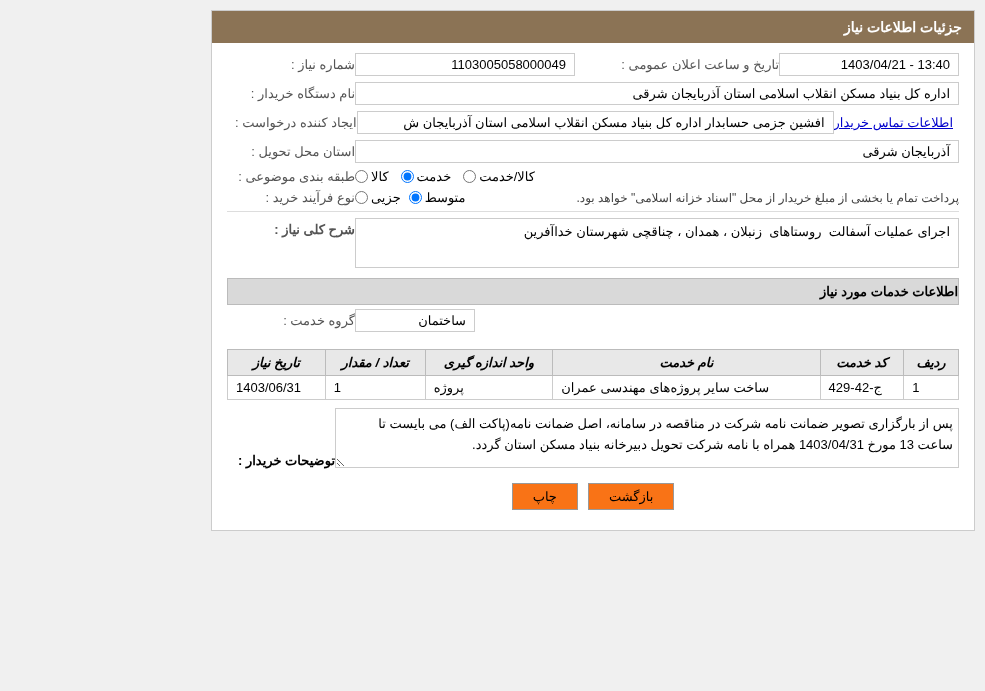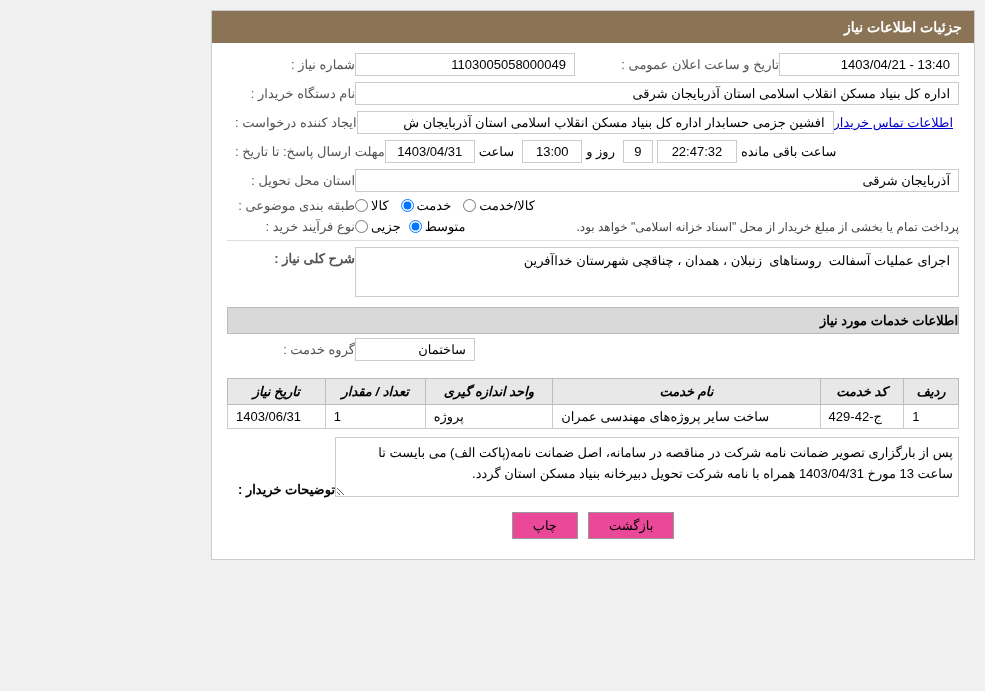--- a/index.html
+++ b/index.html
@@ -180,21 +180,21 @@
     }
     .button-row {
       display: flex;
       justify-content: center;
       gap: 10px;
       margin: 15px 0 10px 0;
     }
     .btn {
       padding: 5px 20px;
       border: 1px solid #999;
-      background: #ec4899;
+      background: #f97316;
       cursor: pointer;
       font-size: 13px;
     }
     .separator {
       height: 1px;
       background: #ddd;
       margin: 6px 0;
     }
   </style>
 </head>
@@ -219,32 +219,20 @@
         <span class="label">نام دستگاه خریدار :</span>
         <div class="value-box value-box-wide">اداره کل بنیاد مسکن انقلاب اسلامی استان آذربایجان شرقی</div>
       </div>
 
       <div class="info-row">
         <span class="label">ایجاد کننده درخواست :</span>
         <div class="value-box" style="flex:1;">افشین جزمی حسابدار اداره کل بنیاد مسکن انقلاب اسلامی استان آذربایجان ش</div>
         <span style="margin-right:6px;" class="contact-link">اطلاعات تماس خریدار</span>
       </div>
 
-      <div class="info-row">
-        <span class="label">مهلت ارسال پاسخ: تا تاریخ :</span>
-        <div class="date-time-row">
-          <div class="small-box ltr-text" style="min-width:90px;">1403/04/31</div>
-          <span style="margin-right:4px;">ساعت</span>
-          <div class="small-box ltr-text" style="min-width:60px;">13:00</div>
-          <span style="margin-right:4px;">روز و</span>
-          <div class="small-box" style="min-width:30px;">9</div>
-          <div class="small-box ltr-text" style="min-width:80px;">22:47:32</div>
-          <span style="margin-right:4px;">ساعت باقی مانده</span>
-        </div>
-      </div>
 
       <div class="info-row">
         <span class="label">استان محل تحویل :</span>
         <div class="value-box value-box-wide">آذربایجان شرقی</div>
       </div>
 
 
       <div class="info-row">
         <span class="label">طبقه بندی موضوعی :</span>
         <div class="radio-group">

